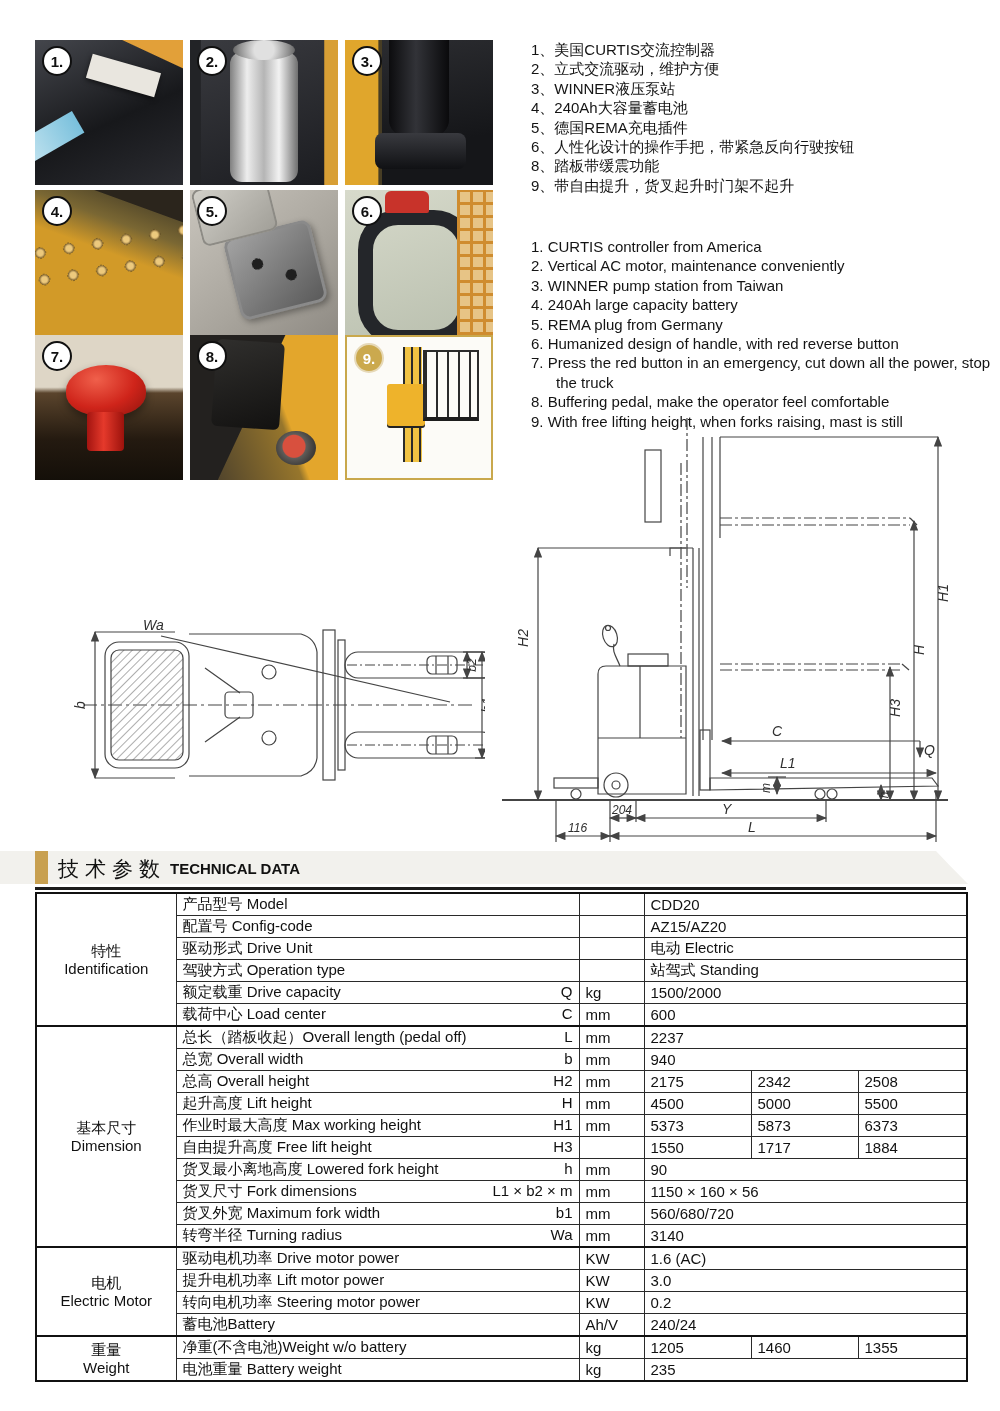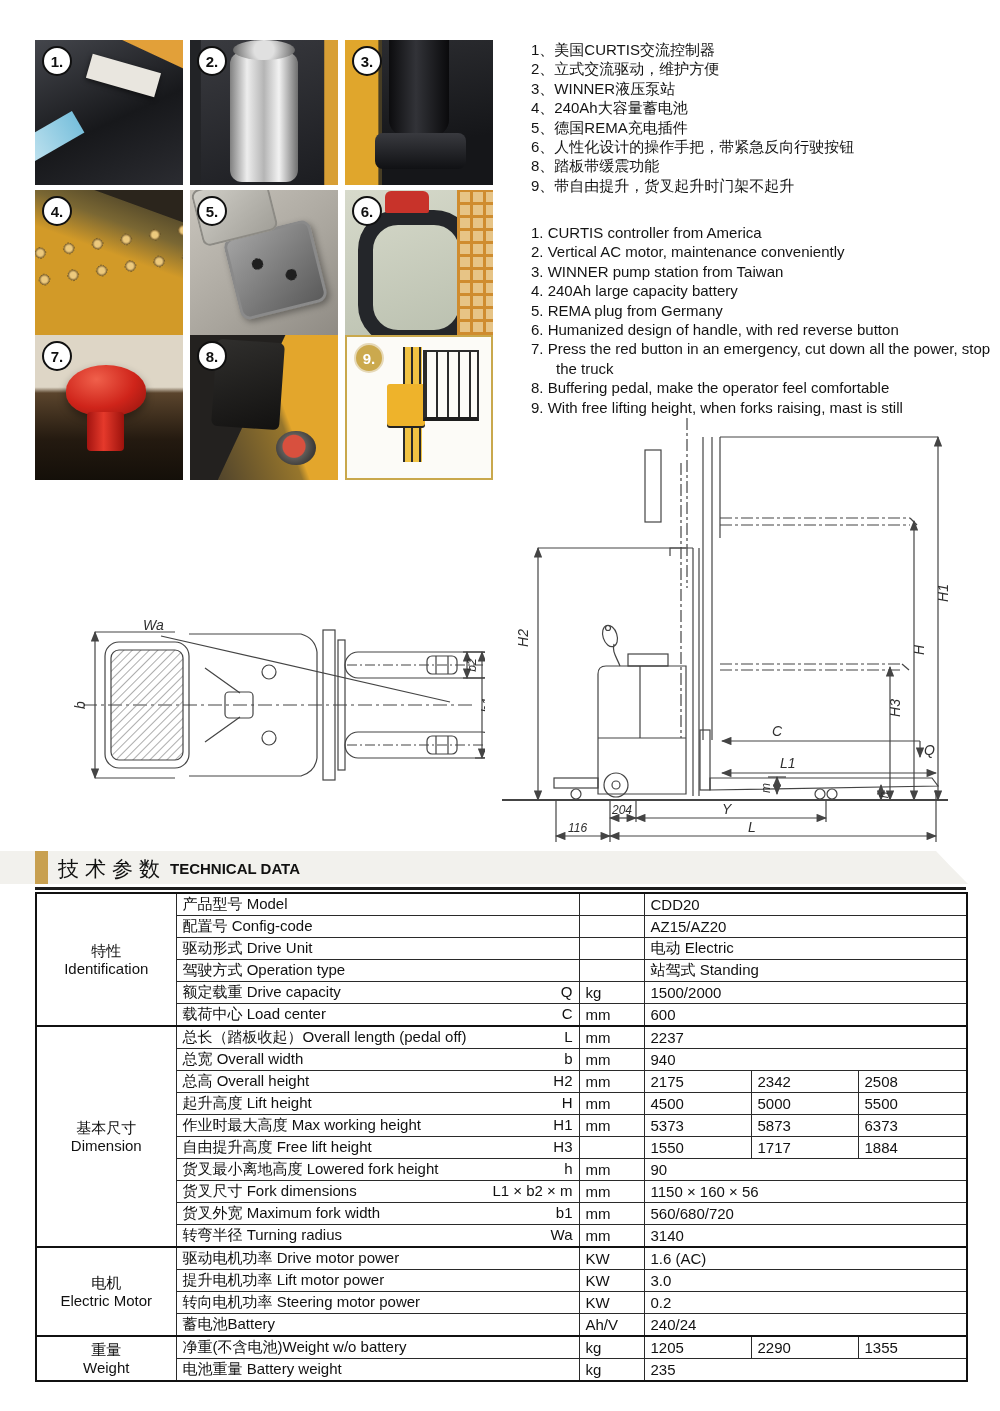--- a/index.html
+++ b/index.html
@@ -52,21 +52,21 @@
   .p9 .badge{background:#cba94e;border-color:#e6d9b8;color:#fff;}
   .p9 .fa{left:39%;top:7%;width:13%;height:82%;background:repeating-linear-gradient(90deg,#2a2a2a 0 2px,#f0c243 2px 8px),#e8b92e;}
   .p9 .fb{left:28%;top:33%;width:26%;height:30%;background:#eeb32b;border-radius:3px;box-shadow:0 2px 0 #222;}
   .p9 .fc{left:53%;top:9%;width:36%;height:46%;border:2px solid #2b2b2b;border-bottom:4px solid #1d1d1d;
           background:repeating-linear-gradient(90deg,#2b2b2b 0 2px,transparent 2px 11px);}
 
   
   .feat{position:absolute;left:515px;width:480px;font-size:15px;line-height:19.4px;color:#141414;}
   .feat div{padding-left:25px;text-indent:-25px;margin-left:16px;}
   #feat-cn{top:40px;}
-  #feat-en{top:223px;}
+  #feat-en{top:237px;}
 
   
   svg text{font-family:"Liberation Sans","DejaVu Sans",sans-serif;}
   .dim{font-style:italic;font-size:14px;fill:#2f2f2f;}
   .dims{font-style:italic;font-size:12px;fill:#2f2f2f;}
 
   
   .band{position:absolute;left:0;top:851px;width:968px;height:33px;background:#f2f1ed;
         clip-path:polygon(0 0,936px 0,950px 45%,968px 100%,0 100%);}
   .goldbar{position:absolute;left:35px;top:851px;width:13px;height:33px;}
@@ -436,21 +436,21 @@
       </tbody>
       <tbody>
         <tr>
           <td rowspan="2" class="cat">
             <div>重量</div>
             <div>Weight</div>
           </td>
           <td class="pname"><span>净重(不含电池)Weight w/o battery</span><span class="sym"></span></td>
           <td class="unit">kg</td>
           <td class="val">1205</td>
-          <td class="val">2290</td>
+          <td class="val">1460</td>
           <td class="val">1355</td>
         </tr>
         <tr>
           <td class="pname"><span>电池重量 Battery weight</span><span class="sym"></span></td>
           <td class="unit">kg</td>
           <td colspan="3" class="val">235</td>
         </tr>
       </tbody>
     </table>
 

